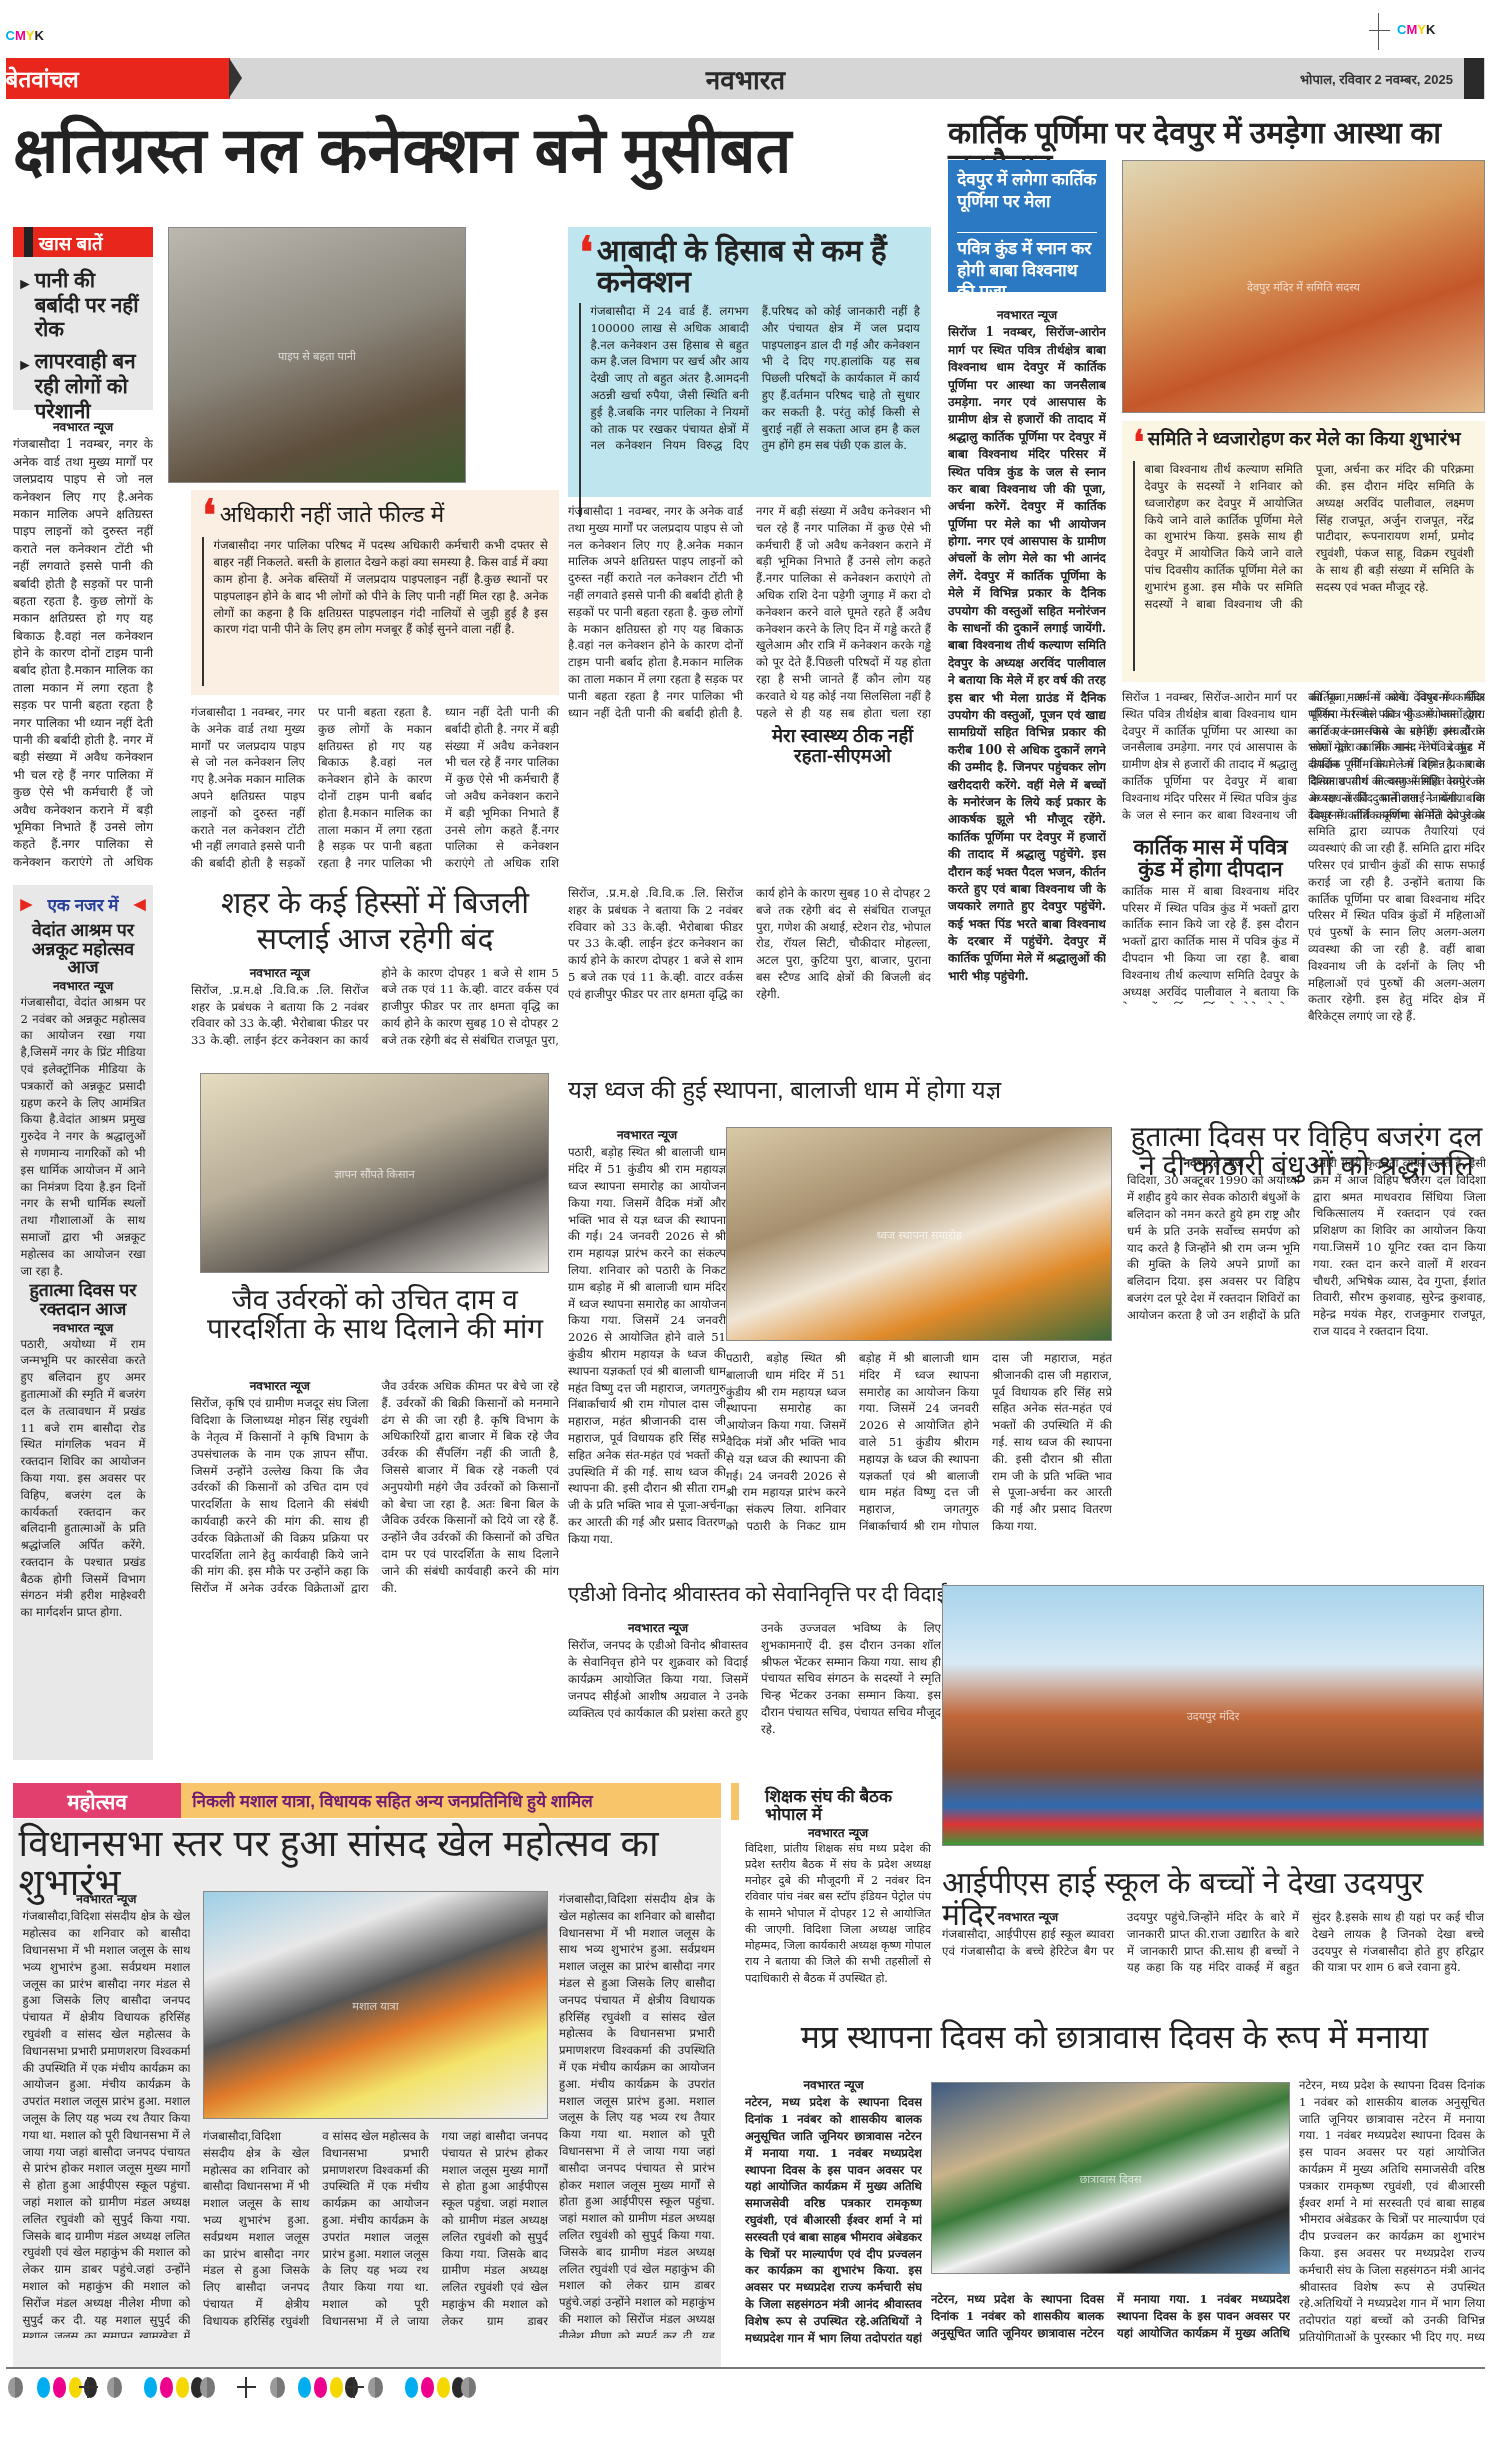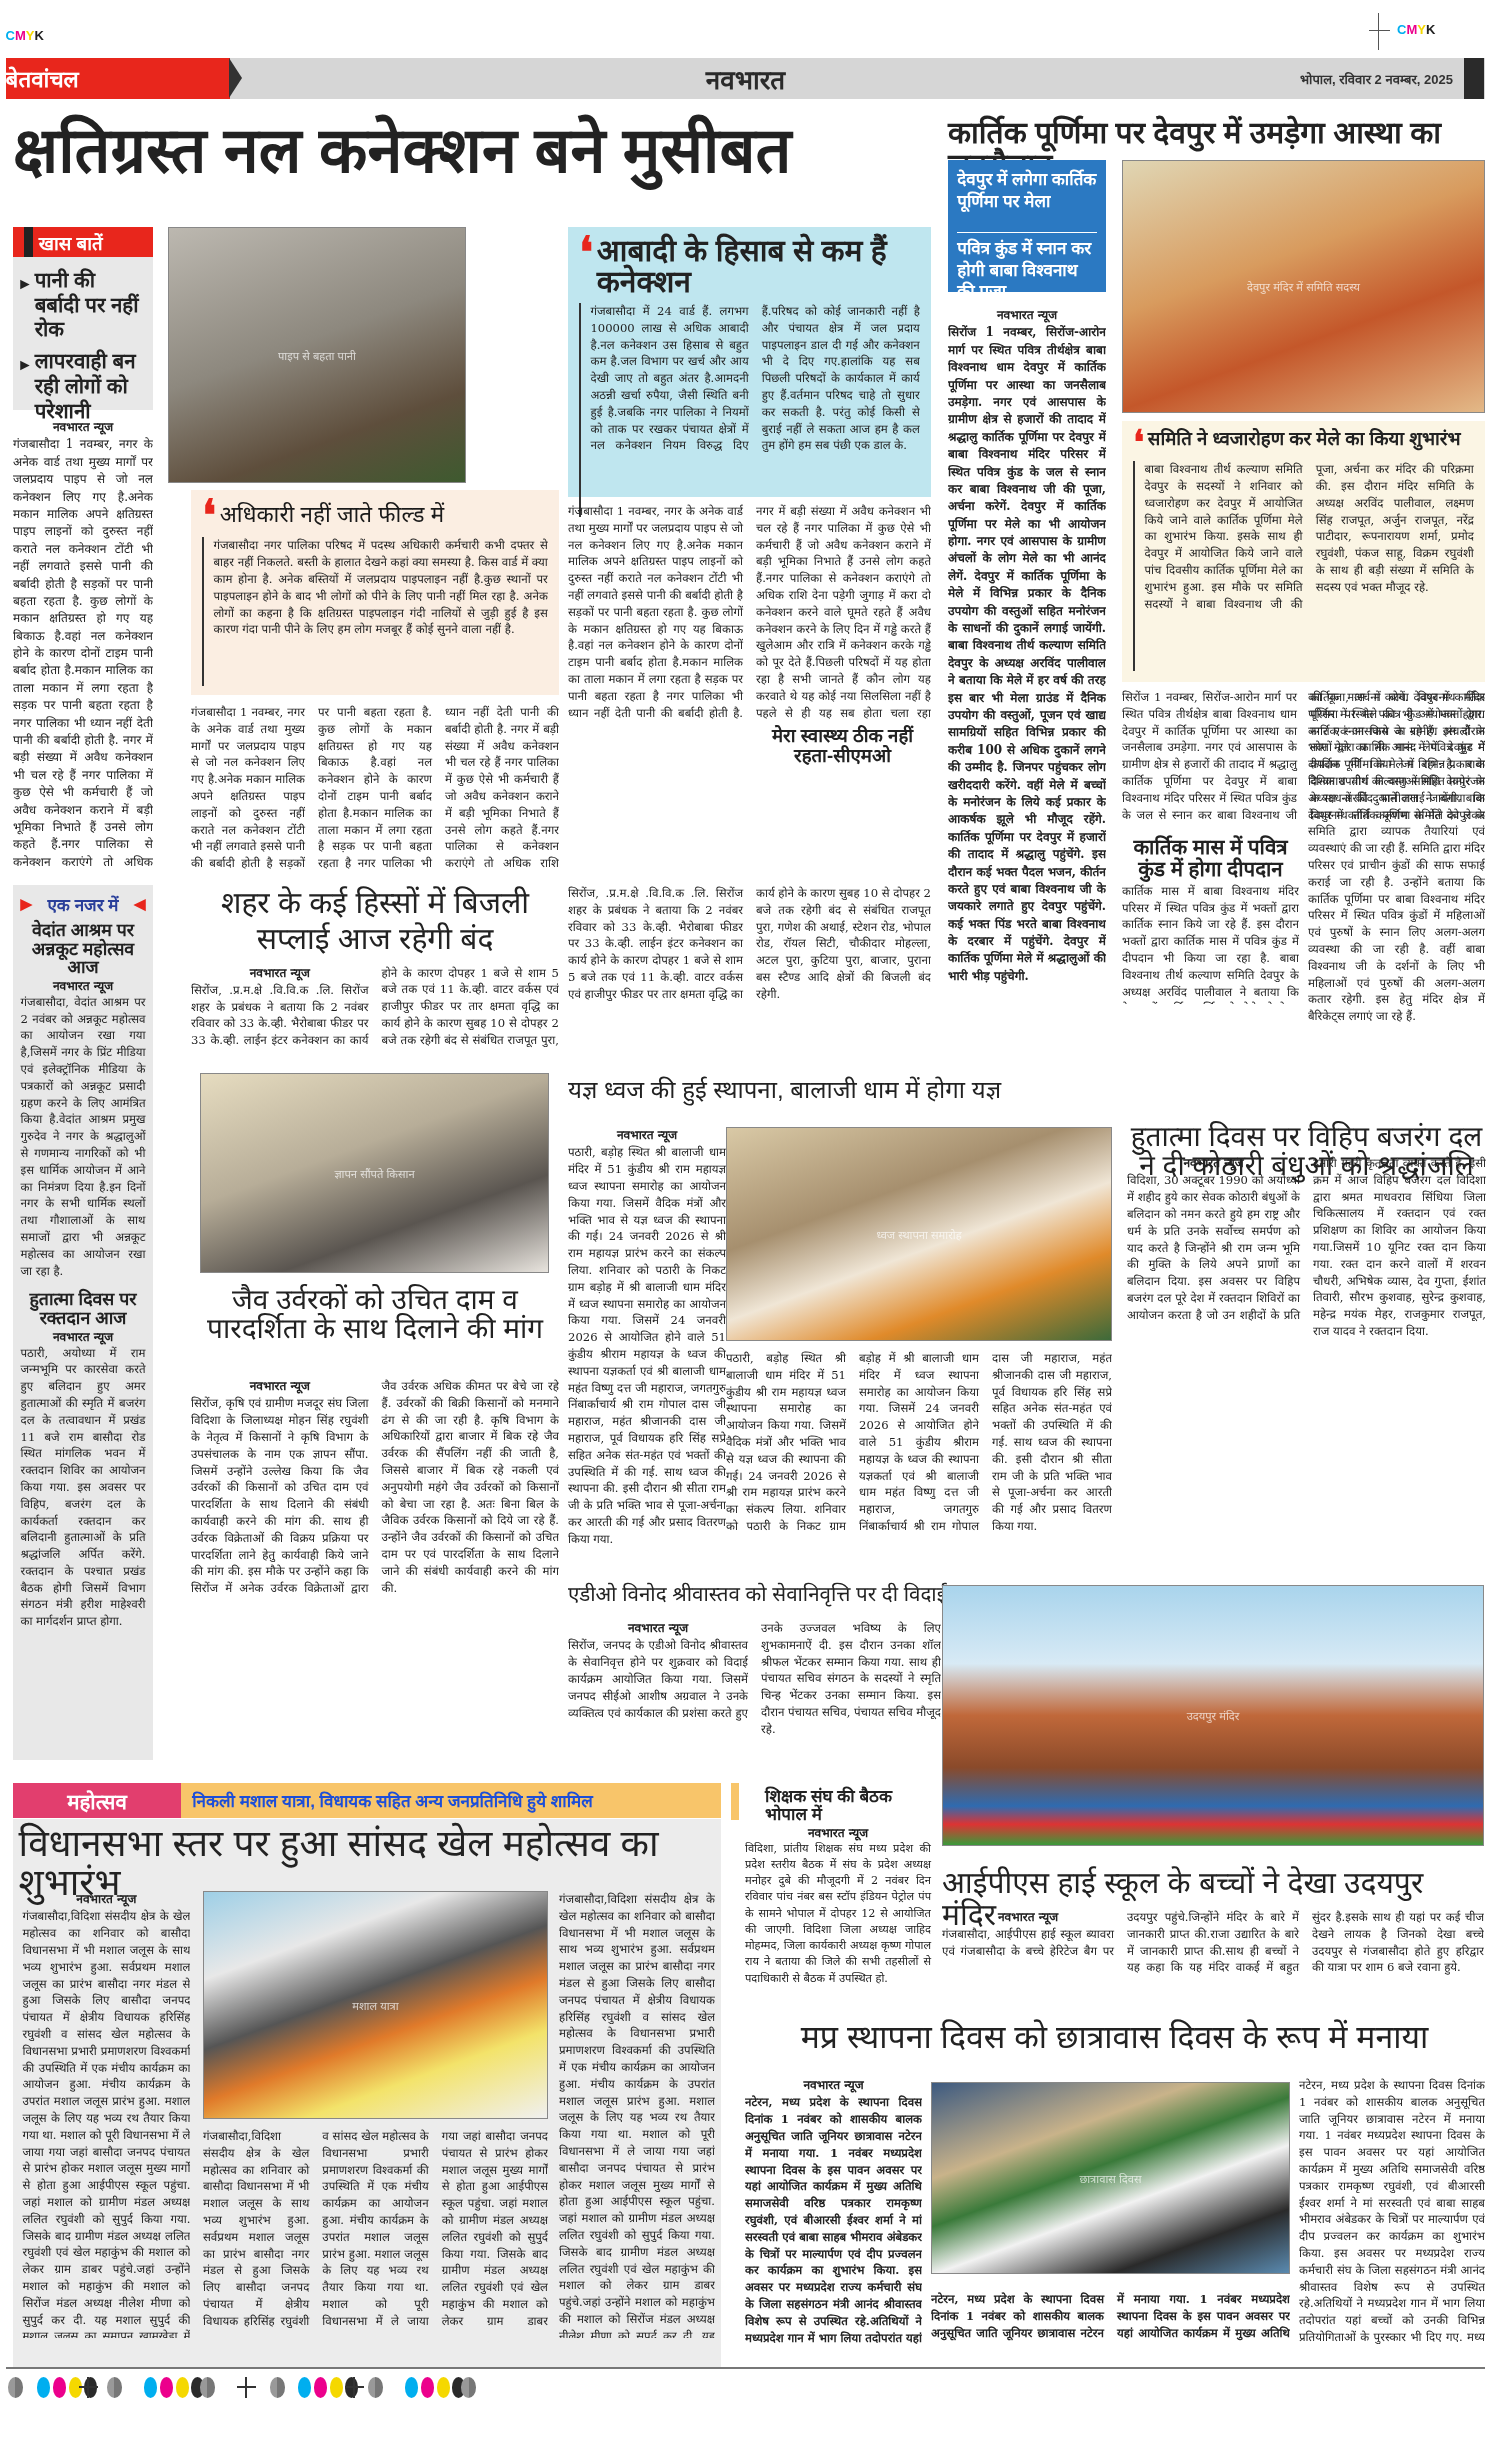--- a/index.html
+++ b/index.html
@@ -130,21 +130,21 @@
 
 <div class="abs box-grey" style="top:885px;left:13px;width:140px;height:875px;padding:7.5px;">
   <div style="display:flex;justify-content:space-between;align-items:center;" class="label-bar">
     <span style="color:#e8261c;">▶</span>
     <span style="font-size:17px;color:#2a3f9a;">एक नजर में</span>
     <span style="color:#e8261c;">◀</span>
   </div>
   <div class="h1" style="font-size:17.7px;text-align:center;margin-top:5.6px;">वेदांत आश्रम पर अन्नकूट महोत्सव आज</div>
   <span class="dateline">नवभारत न्यूज</span>
   <div class="body-text" style="font-size:11.6px;">गंजबासौदा, वेदांत आश्रम पर 2 नवंबर को अन्नकूट महोत्सव का आयोजन रखा गया है,जिसमें नगर के प्रिंट मीडिया एवं इलेक्ट्रॉनिक मीडिया के पत्रकारों को अन्नकूट प्रसादी ग्रहण करने के लिए आमंत्रित किया है.वेदांत आश्रम प्रमुख गुरुदेव ने नगर के श्रद्धालुओं से गणमान्य नागरिकों को भी इस धार्मिक आयोजन में आने का निमंत्रण दिया है.इन दिनों नगर के सभी धार्मिक स्थलों तथा गौशालाओं के साथ समाजों द्वारा भी अन्नकूट महोत्सव का आयोजन रखा जा रहा है.</div>
-  <div class="h1" style="font-size:17.7px;text-align:center;margin-top:11px;">हुतात्मा दिवस पर रक्तदान आज</div>
+  <div class="h1" style="font-size:17.7px;text-align:center;margin-top:2px;">हुतात्मा दिवस पर रक्तदान आज</div>
   <span class="dateline">नवभारत न्यूज</span>
   <div class="body-text" style="font-size:11.6px;">पठारी, अयोध्या में राम जन्मभूमि पर कारसेवा करते हुए बलिदान हुए अमर हुतात्माओं की स्मृति में बजरंग दल के तत्वावधान में प्रखंड 11 बजे राम बासौदा रोड स्थित मांगलिक भवन में रक्तदान शिविर का आयोजन किया गया. इस अवसर पर विहिप, बजरंग दल के कार्यकर्ता रक्तदान कर बलिदानी हुतात्माओं के प्रति श्रद्धांजलि अर्पित करेंगे. रक्तदान के पश्चात प्रखंड बैठक होगी जिसमें विभाग संगठन मंत्री हरीश माहेश्वरी का मार्गदर्शन प्राप्त होगा.</div>
 </div>
 
 <div class="abs" style="top:885px;left:191px;width:368px;">
   <div style="font-family:'Liberation Sans',sans-serif;font-size:30px;text-align:center;line-height:1.2;color:#222;">शहर के कई हिस्सों में बिजली सप्लाई आज रहेगी बंद</div>
   <div class="body-text col2" style="margin-top:7.5px;height:93px;overflow:hidden;font-size:11.6px;">
     <span class="dateline">नवभारत न्यूज</span>
     <span>सिरोंज, .प्र.म.क्षे .वि.वि.क .लि. सिरोंज शहर के प्रबंधक ने बताया कि 2 नवंबर रविवार को 33 के.व्ही. भैरोबाबा फीडर पर 33 के.व्ही. लाईन इंटर कनेक्शन का कार्य होने के कारण दोपहर 1 बजे से शाम 5 बजे तक एवं 11 के.व्ही. वाटर वर्कस एवं हाजीपुर फीडर पर तार क्षमता वृद्धि का कार्य होने के कारण सुबह 10 से दोपहर 2 बजे तक रहेगी बंद से संबंधित राजपूत पुरा, गणेश की अथाई, स्टेशन रोड, भोपाल रोड, रॉयल सिटी, चौकीदार मोहल्ला, अटल पुरा, कुटिया पुरा, बाजार, पुराना बस स्टैण्ड आदि क्षेत्रों की बिजली बंद रहेगी.</span>
   </div>
@@ -181,21 +181,21 @@
   <span class="dateline">नवभारत न्यूज</span>
   <span>सिरोंज, जनपद के एडीओ विनोद श्रीवास्तव के सेवानिवृत्त होने पर शुक्रवार को विदाई कार्यक्रम आयोजित किया गया. जिसमें जनपद सीईओ आशीष अग्रवाल ने उनके व्यक्तित्व एवं कार्यकाल की प्रशंसा करते हुए उनके उज्जवल भविष्य के लिए शुभकामनाऐं दी. इस दौरान उनका शॉल श्रीफल भेंटकर सम्मान किया गया. साथ ही पंचायत सचिव संगठन के सदस्यों ने स्मृति चिन्ह भेंटकर उनका सम्मान किया. इस दौरान पंचायत सचिव, पंचायत सचिव मौजूद रहे.</span>
 </div>
 
 <div class="abs photo" style="top:1585px;left:942px;width:542px;height:261px;background:linear-gradient(180deg,#a9d4ec 0%,#d8eaf5 30%,#c0683a 50%,#8a4a2a 70%,#2f6bb0 85%,#d33 92%,#3a9a3a 100%);">
   <span>उदयपुर मंदिर</span>
 </div>
 
 <div class="abs" style="top:1783px;left:13px;width:708px;height:35px;background:#f8c56a;display:flex;">
   <div style="width:168px;background:#e23e6e;color:#fff;display:flex;align-items:center;justify-content:center;font-size:20.5px;" class="label-bar">महोत्सव</div>
-  <div style="flex:1;display:flex;align-items:center;padding-left:11.2px;font-size:17px;color:#1d4ed8;" class="label-bar">निकली मशाल यात्रा, विधायक सहित अन्य जनप्रतिनिधि हुये शामिल</div>
+  <div style="flex:1;display:flex;align-items:center;padding-left:11.2px;font-size:17px;color:#701a75;" class="label-bar">निकली मशाल यात्रा, विधायक सहित अन्य जनप्रतिनिधि हुये शामिल</div>
 </div>
 <div class="abs" style="top:1819px;left:13px;width:708px;height:549px;background:#ececec;"></div>
 <div class="abs h1" style="top:1825px;left:18.6px;width:698px;font-size:37px;font-weight:normal;">विधानसभा स्तर पर हुआ सांसद खेल महोत्सव का शुभारंभ</div>
 <div class="abs body-text" style="top:1891px;left:22.4px;width:168px;height:447px;overflow:hidden;font-size:11.6px;">
   <span class="dateline">नवभारत न्यूज</span>
   <span>गंजबासौदा,विदिशा संसदीय क्षेत्र के खेल महोत्सव का शनिवार को बासौदा विधानसभा में भी मशाल जलूस के साथ भव्य शुभारंभ हुआ. सर्वप्रथम मशाल जलूस का प्रारंभ बासौदा नगर मंडल से हुआ जिसके लिए बासौदा जनपद पंचायत में क्षेत्रीय विधायक हरिसिंह रघुवंशी व सांसद खेल महोत्सव के विधानसभा प्रभारी प्रमाणशरण विश्वकर्मा की उपस्थिति में एक मंचीय कार्यक्रम का आयोजन हुआ. मंचीय कार्यक्रम के उपरांत मशाल जलूस प्रारंभ हुआ. मशाल जलूस के लिए यह भव्य रथ तैयार किया गया था. मशाल को पूरी विधानसभा में ले जाया गया जहां बासौदा जनपद पंचायत से प्रारंभ होकर मशाल जलूस मुख्य मार्गों से होता हुआ आईपीएस स्कूल पहुंचा. जहां मशाल को ग्रामीण मंडल अध्यक्ष ललित रघुवंशी को सुपुर्द किया गया. जिसके बाद ग्रामीण मंडल अध्यक्ष ललित रघुवंशी एवं खेल महाकुंभ की मशाल को लेकर ग्राम डाबर पहुंचे.जहां उन्होंने मशाल को महाकुंभ की मशाल को सिरोंज मंडल अध्यक्ष नीलेश मीणा को सुपुर्द कर दी. यह मशाल सुपुर्द की मशाल जलूस का समापन खामखेड़ा में ग्यारसपुर मंडल में किया गया. इस अवसर पर भारत स्वस्थ युवा की अवधारणा को लेकर विगत दो दिवस पूर्व विदिशा में केंद्रीय कृषि मंत्री शिवराज सिंह चौहान ने खेल महोत्सव का शुभारंभ किया था यह महोत्सव करीब दो माह तक चलेगा जिसमें आठों विधानसभा के करीब 37 हजार खिलाड़ी अपनी सहभागिता करेंगे. उसी तारतम्य में जनजागृति के लिए बासौदा ग्यारसपुर विधानसभा के पांचों मंडलों में मशाल यात्रा निकाली गई जिसमें प्रमुख रूप से क्षेत्रीय विधायक हरिसिंह रघुवंशी, वरिष्ठ भाजपा नेता राजेश तिवारी, नपा में सांसद प्रतिनिधि देवेंद्र यादव, जनपद पंचायत में अध्यक्ष प्रतिनिधि देवेंद्र रघुवंशी, वरिष्ठ भाजपा नेता प्रेमनारायण विश्वकर्मा, भाजपा के पूर्व जिला अध्यक्ष राकेश सिंह जादौन, वरिष्ठ नेता जितेंद्र मीना, नपा उपाध्यक्ष संदीप ठाकुर, महेंद्र लोधी, शहर मंडल अध्यक्ष पिंकू महाराज, ग्रामीण मंडल अध्यक्ष ललित रघुवंशी, सिरनोटा मंडल अध्यक्ष नीलेश मीणा, ग्यारसपुर मंडल अध्यक्ष रोहित कुर्मी, राकेश खटीक, गणमान्य नागरिक, खिलाड़ी सहित अनेक भाजपा जन उपस्थित रहे.</span>
 </div>
 <div class="abs photo" style="top:1891px;left:203px;width:345px;height:228px;background:linear-gradient(160deg,#9ecfe6 0%,#e8e8e8 25%,#555 45%,#e07a2a 60%,#f3e36a 75%,#f0f0f0 100%);">
   <span>मशाल यात्रा</span>
 </div>

